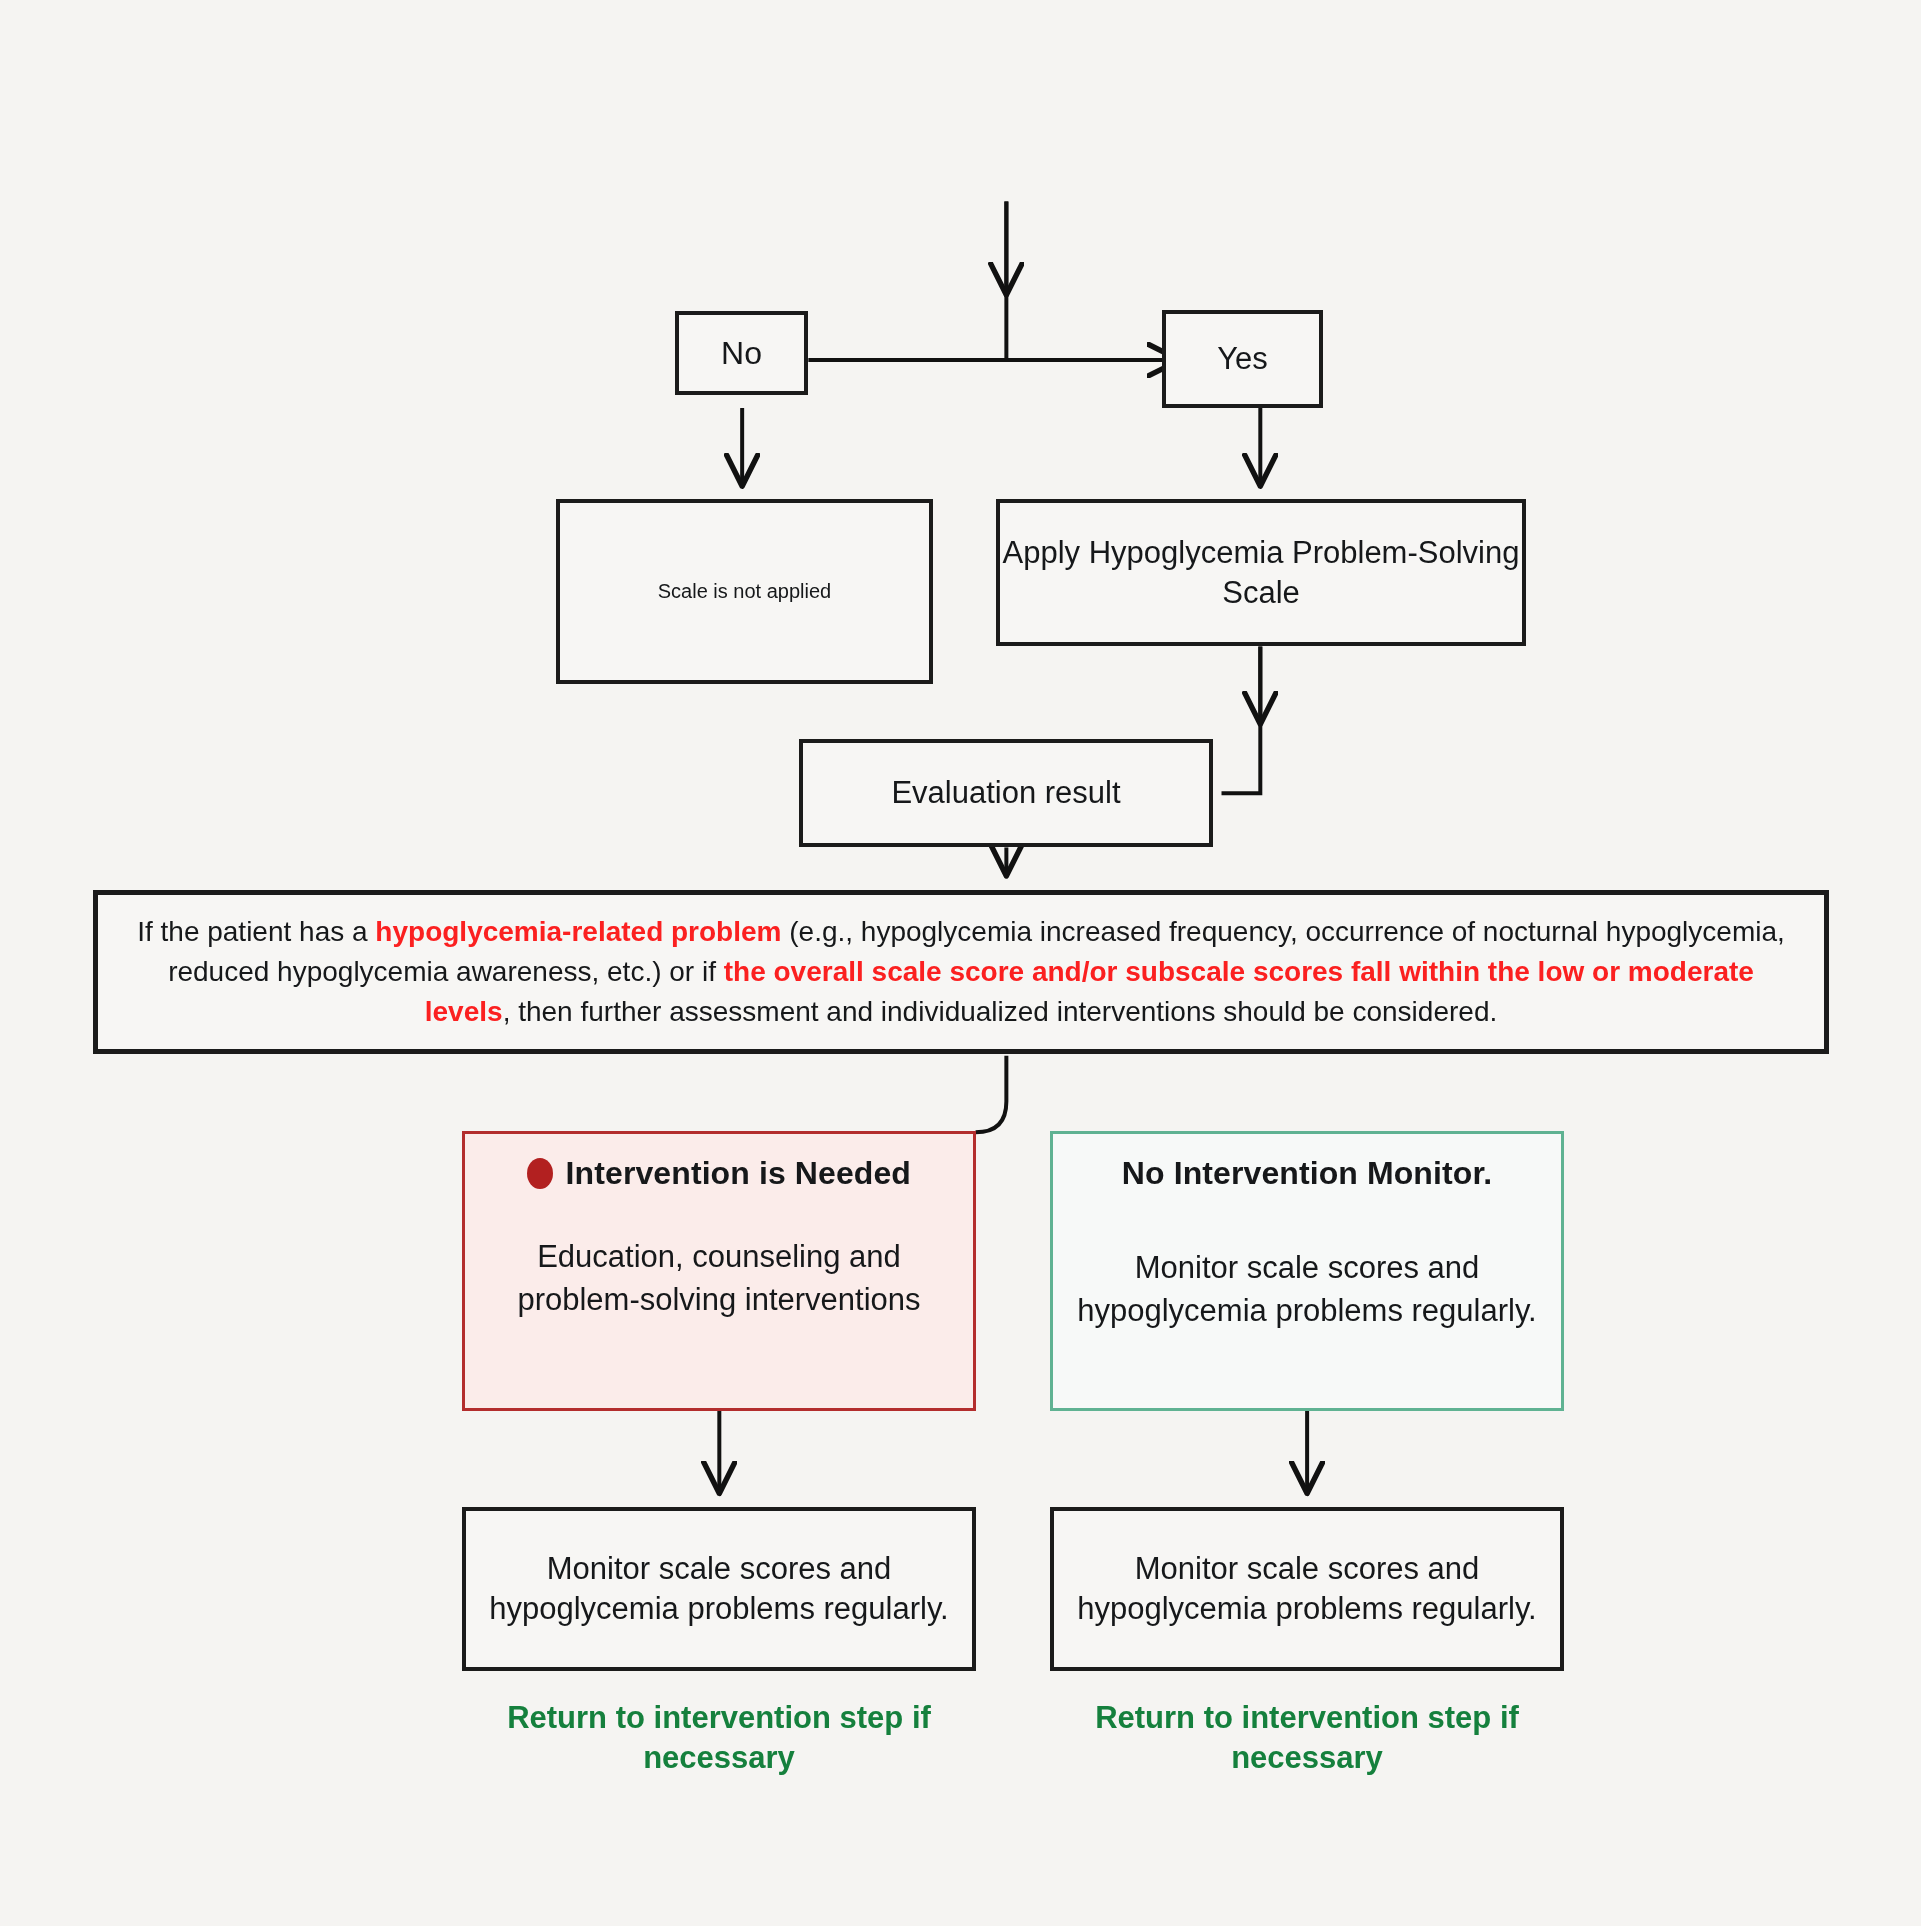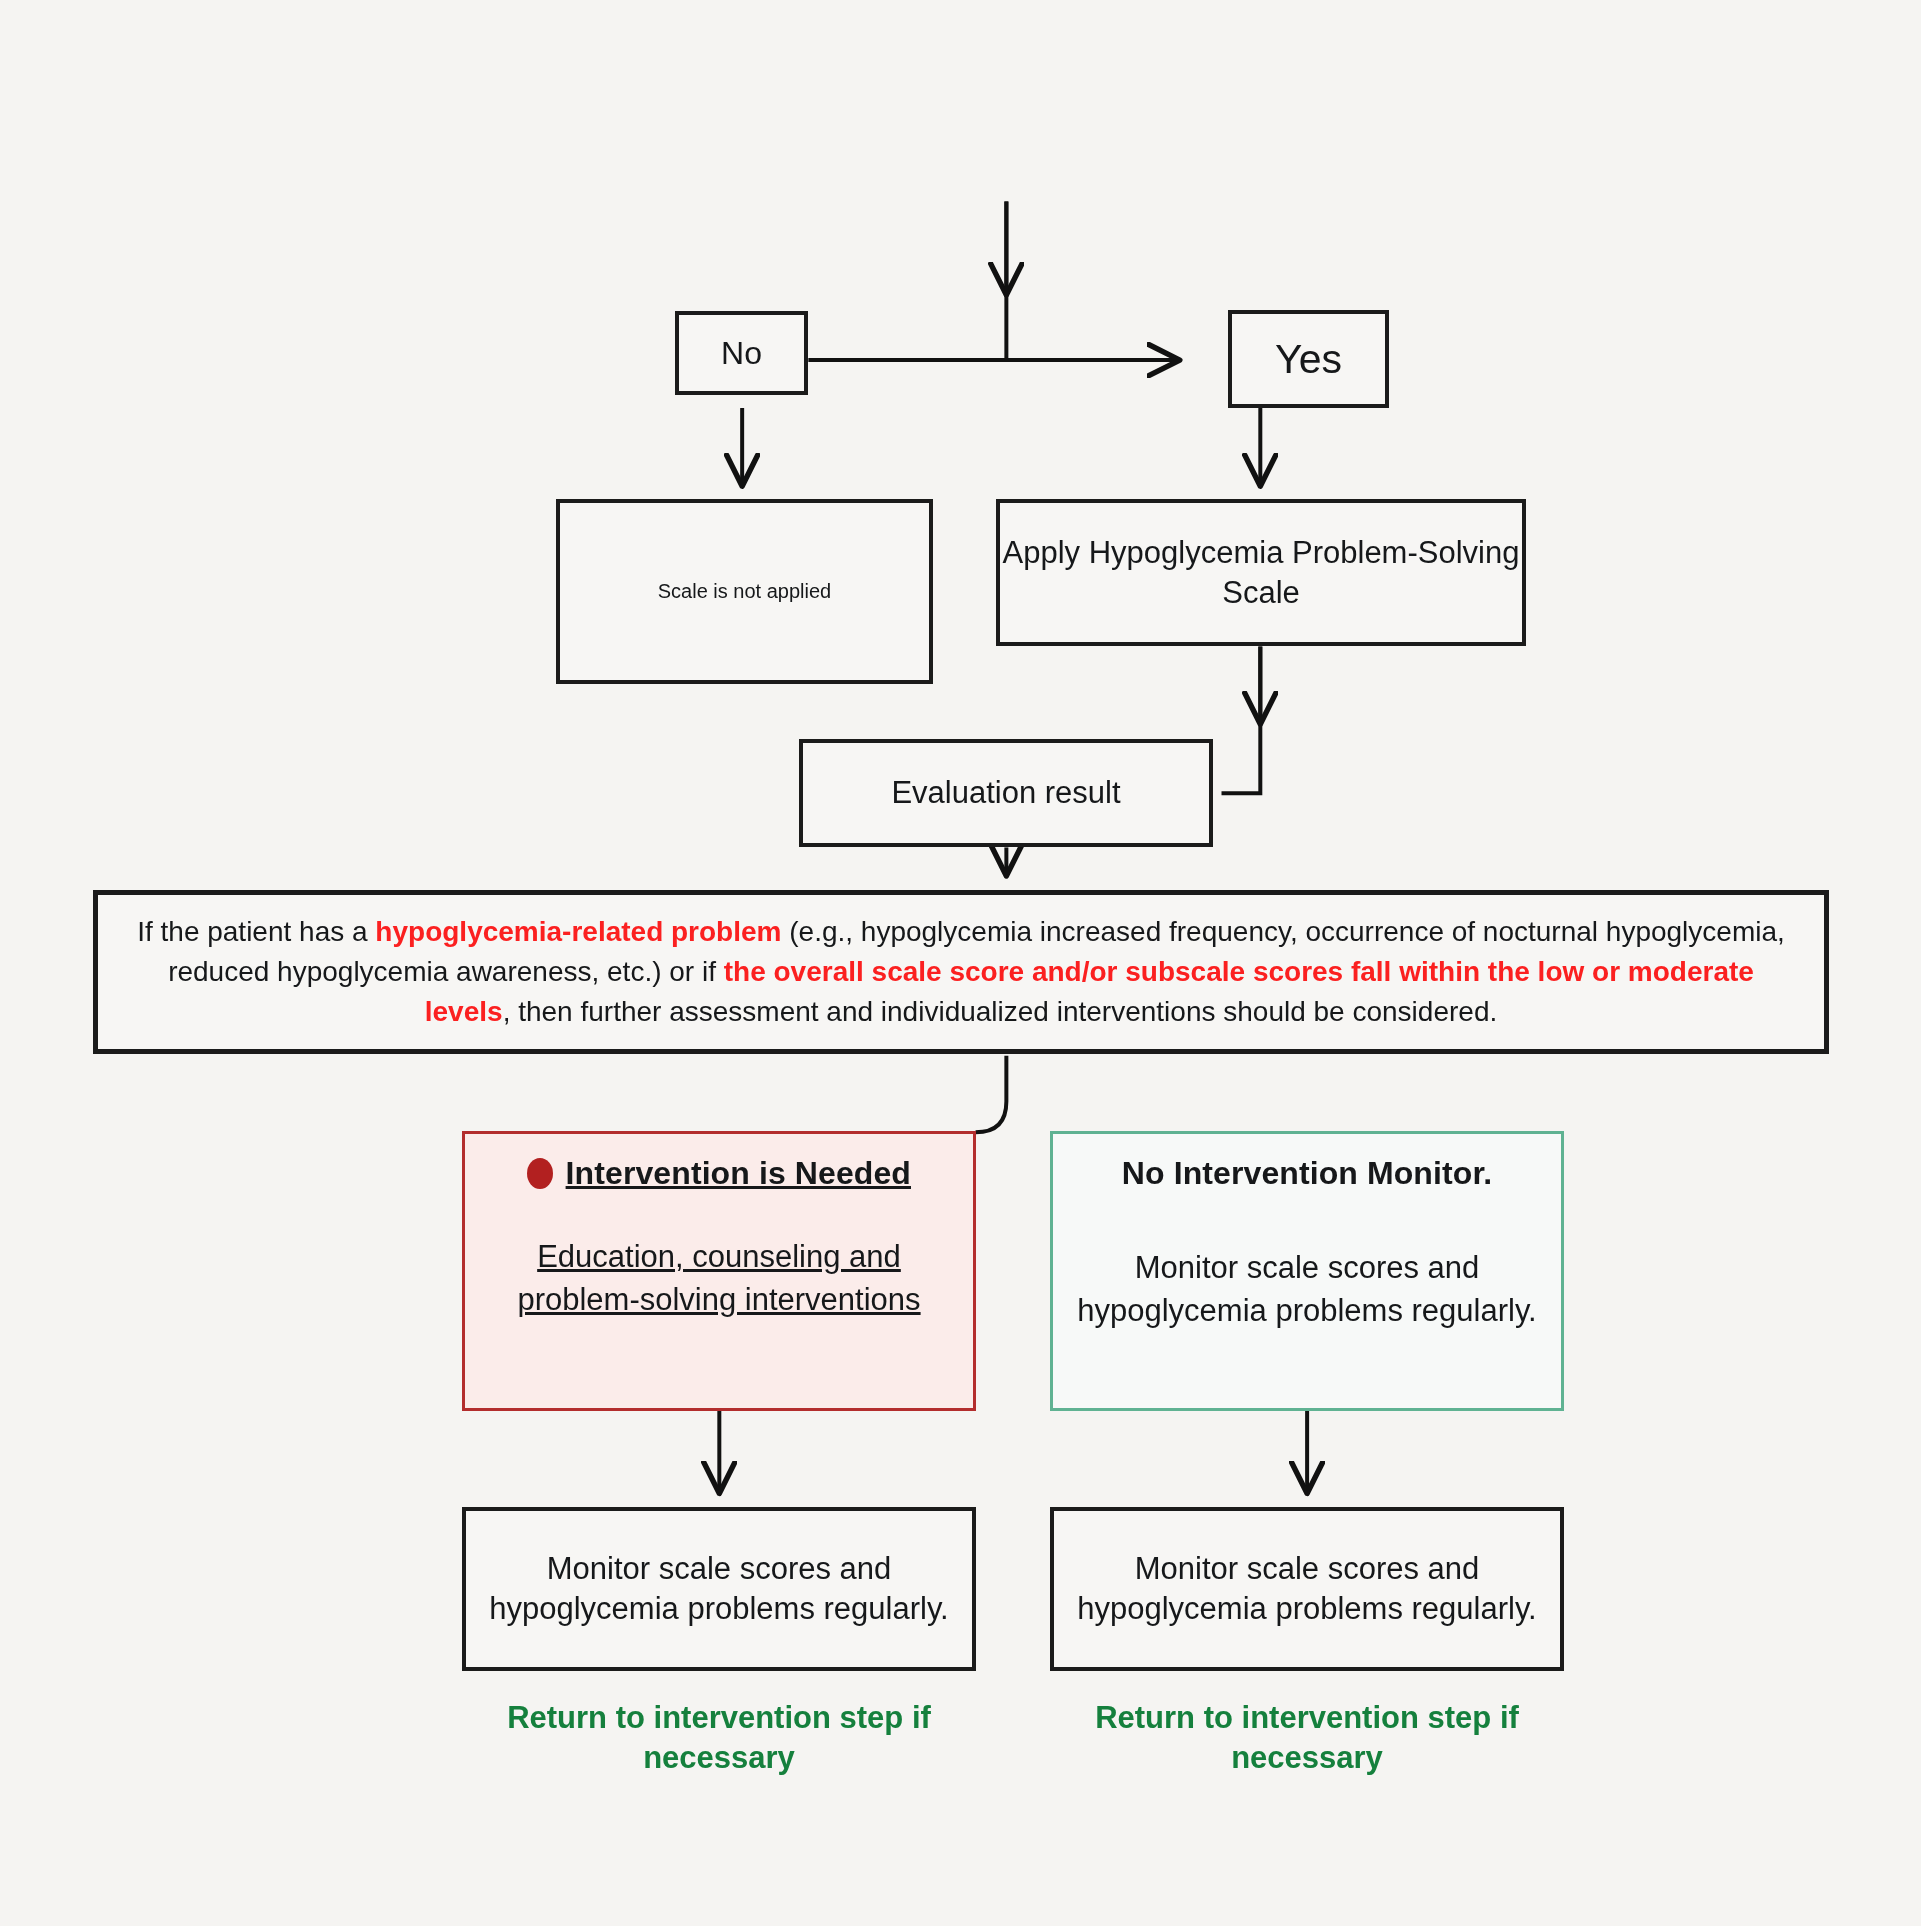--- a/index.html
+++ b/index.html
@@ -22,21 +22,21 @@
     align-items:center;
     justify-content:center;
     text-align:center;
     color:#16181a;
     line-height:1.28;
   }
 
   
   #n-question{ left:708px; top:56px;  width:597px; height:146px; font-size:35px; }
   #n-no      { left:675px; top:311px; width:133px;  height:84px; font-size:32px; }
-  #n-yes     { left:1228px; top:310px; width:161px;  height:98px; font-size:41px; }
+  #n-yes     { left:1162px; top:310px; width:161px;  height:98px; font-size:31px; }
   #n-notapplied{ left:556px; top:499px; width:377px; height:185px; font-size:20px; }
   #n-applyscale{ left:996px;top:499px; width:530px; height:147px; font-size:31px; }
   #n-evalresult { left:799px;top:739px;width:414px; height:108px; font-size:31px; }
 
   #n-bigtext{
     left:93px; top:890px; width:1736px; height:164px;
     border-width:5.7px;
     font-size:28px; line-height:1.42;
     padding:0 32px;
     display:block;
@@ -48,21 +48,20 @@
     text-align:center;
   }
   .hl{color:#fb2020;font-weight:bold;}
 
   #n-red{
     left:462px; top:1131px; width:514px; height:280px;
     border:3.4px solid #b32d2d;
     background:#fbecea;
     display:block;
     padding:19.4px 17px 0 17px;
-    text-decoration:underline;
   }
   #n-green{
     left:1050px; top:1131px; width:514px; height:280px;
     border:3.4px solid #5fb292;
     background:#f7f9f8;
     display:block;
     padding:19.4px 17px 0 17px;
   }
   .panel-title{
     font-size:32px;font-weight:bold;color:#16181a;

